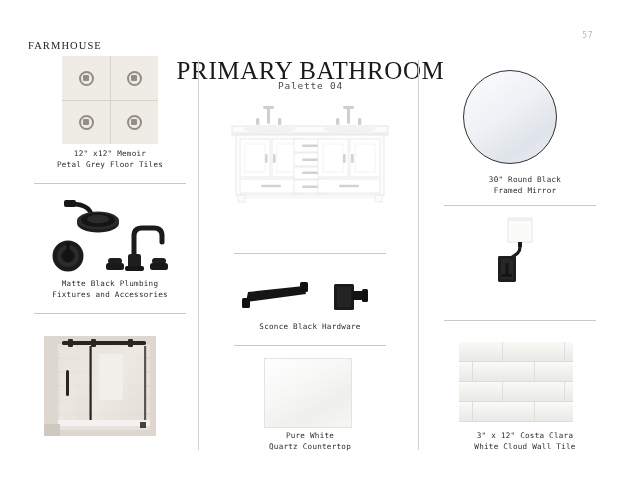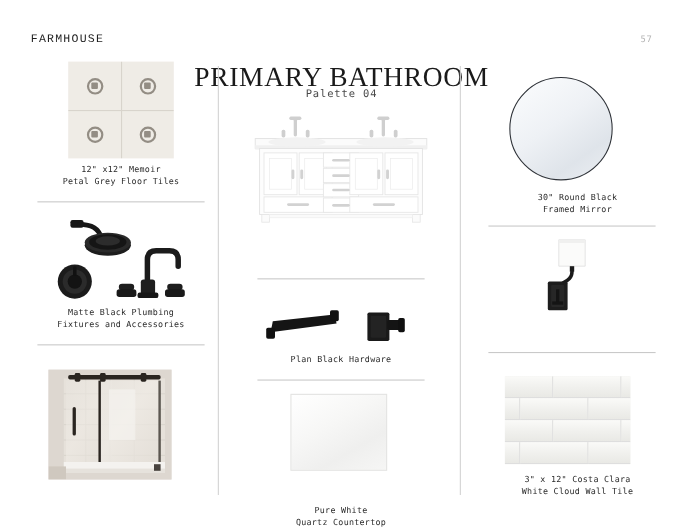--- a/index.html
+++ b/index.html
@@ -13,22 +13,22 @@
     height: 480px;
     background: #ffffff;
     overflow: hidden;
     font-family: "Liberation Sans", sans-serif;
   }
 
   
   .brand {
     position: absolute;
     left: 28px;
-    top: 30px;
-    font-family: Liberation Mono, monospace;
+    top: 40px;
+    font-family: Liberation Serif, serif;
     font-size: 10.5px;
     letter-spacing: 1.1px;
     color: #1d1d1d;
   }
   .page-num {
     position: absolute;
     right: 28px;
     top: 31px;
     font-family: "DejaVu Sans Mono", monospace;
     font-size: 8px;
@@ -336,25 +336,25 @@
       <path d="M8 26 L10 16 L66 10 L68 18 Z" fill="#151515"></path>
       <rect x="4" y="22" width="8" height="10" rx="1.6" fill="#111"></rect>
       <rect x="62" y="6" width="8" height="10" rx="1.6" fill="#111"></rect>
 
       <rect x="96" y="8" width="20" height="26" rx="1.6" fill="#1a1a1a"></rect>
       <rect x="99" y="11" width="14" height="20" rx="1" fill="#232323"></rect>
       <rect x="114" y="15" width="14" height="9" rx="1.6" fill="#141414"></rect>
       <rect x="124" y="13" width="6" height="13" rx="1.6" fill="#101010"></rect>
     </svg>
   </div>
-  <div class="caption" style="left:230px; top:321px; width:160px;">Plan Black Hardware</div>
+  <div class="caption" style="left:230px; top:321px; width:160px;">Sconce Black Hardware</div>
   <div class="rule" style="left:234px; top:345px; width:152px;"></div>
 
   <div class="quartz" style="left:264px; top:358px; width:88px; height:70px;"></div>
-  <div class="caption" style="left:230px; top:430px; width:160px;margin-top:28px;">Pure White
+  <div class="caption" style="left:230px; top:430px; width:160px;">Pure White
 Quartz Countertop</div>
 
   <div class="mirror" style="left:463px; top:70px; width:94px; height:94px;"></div>
   <div class="caption" style="left:430px; top:174px; width:190px;">30" Round Black
 Framed Mirror</div>
   <div class="rule" style="left:444px; top:205px; width:152px;"></div>
 
   <div style="position:absolute; left:488px; top:216px; width:48px; height:68px;">
     <svg class="img-svg" width="48" height="68" viewBox="0 0 48 68">
 

